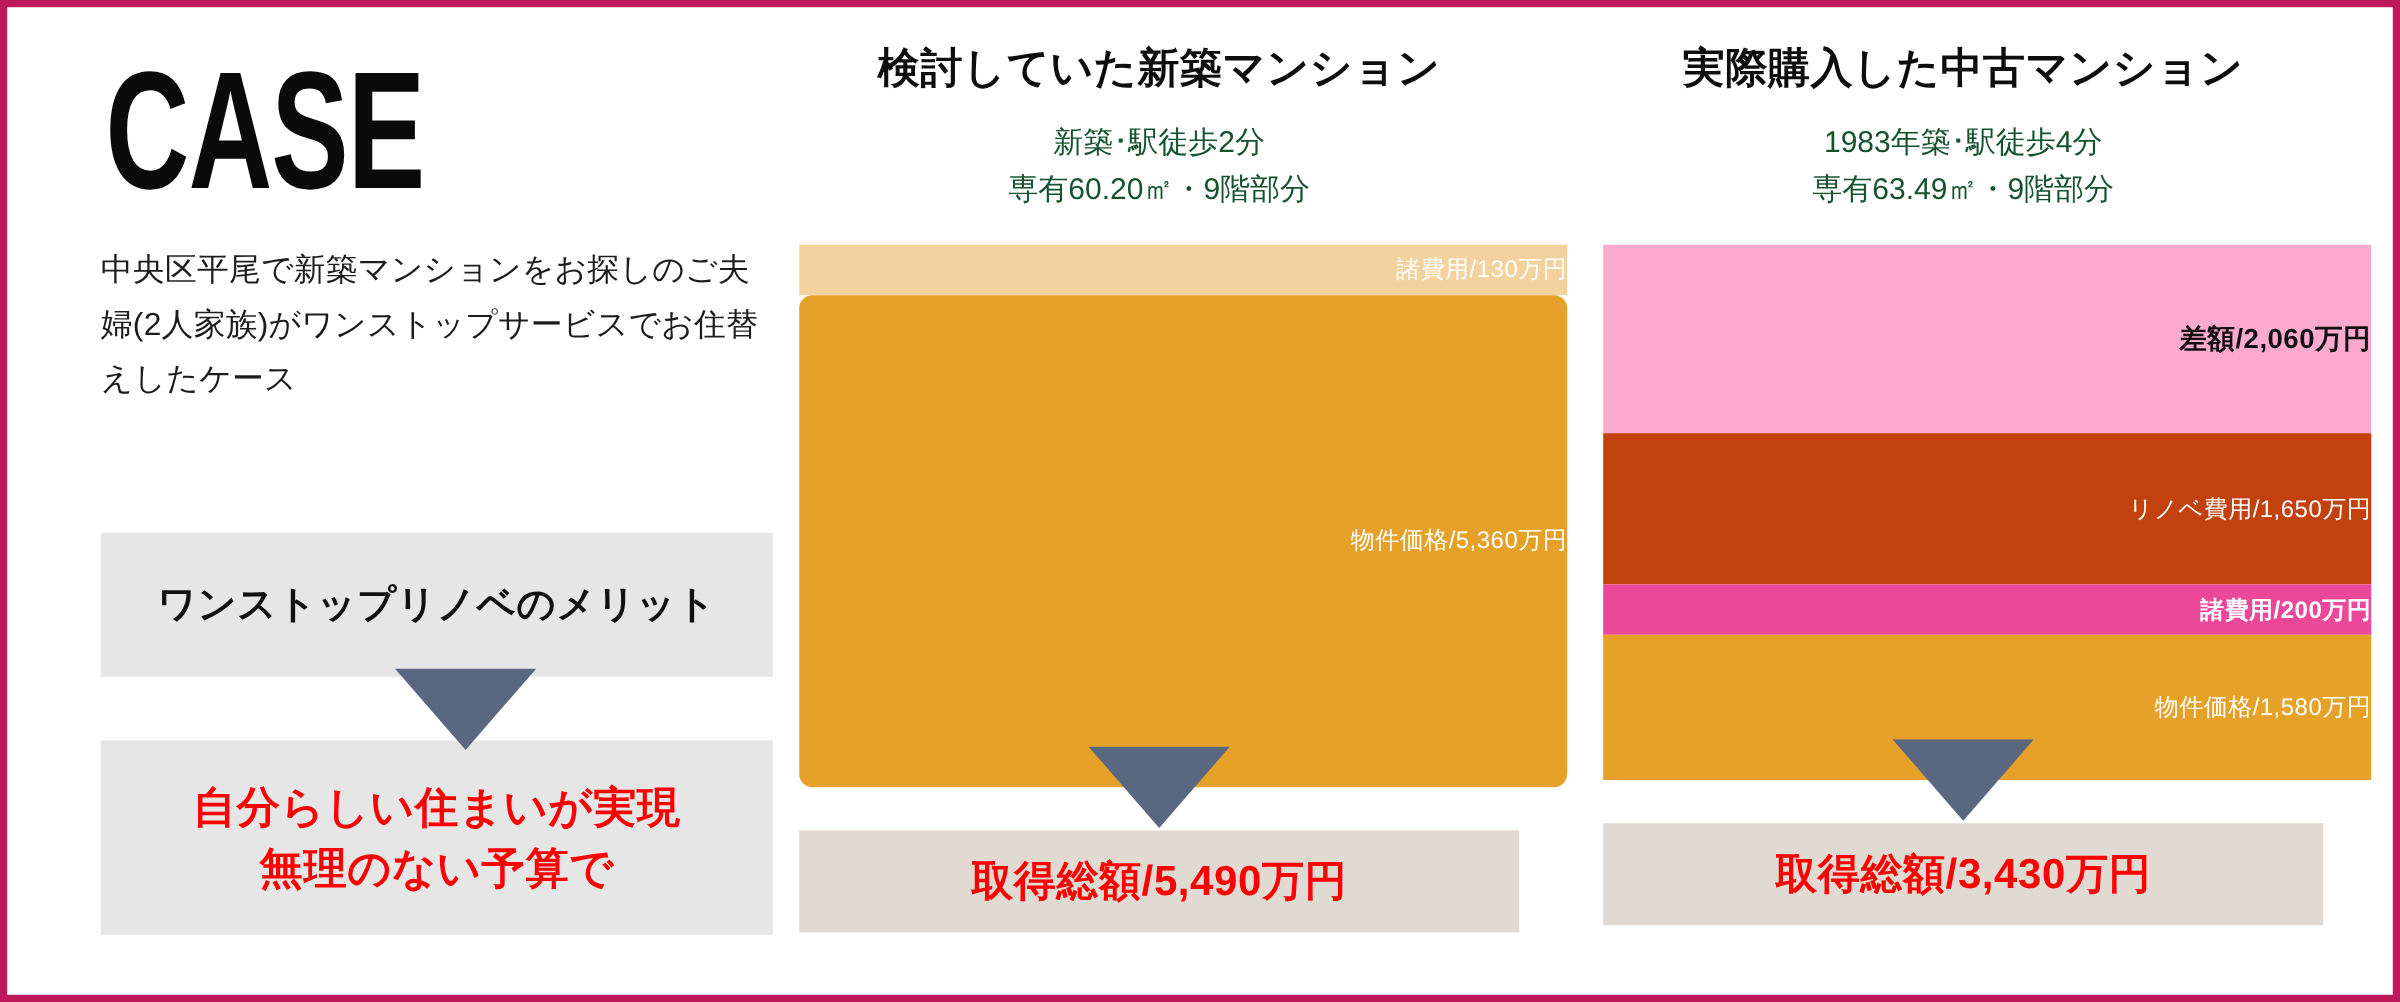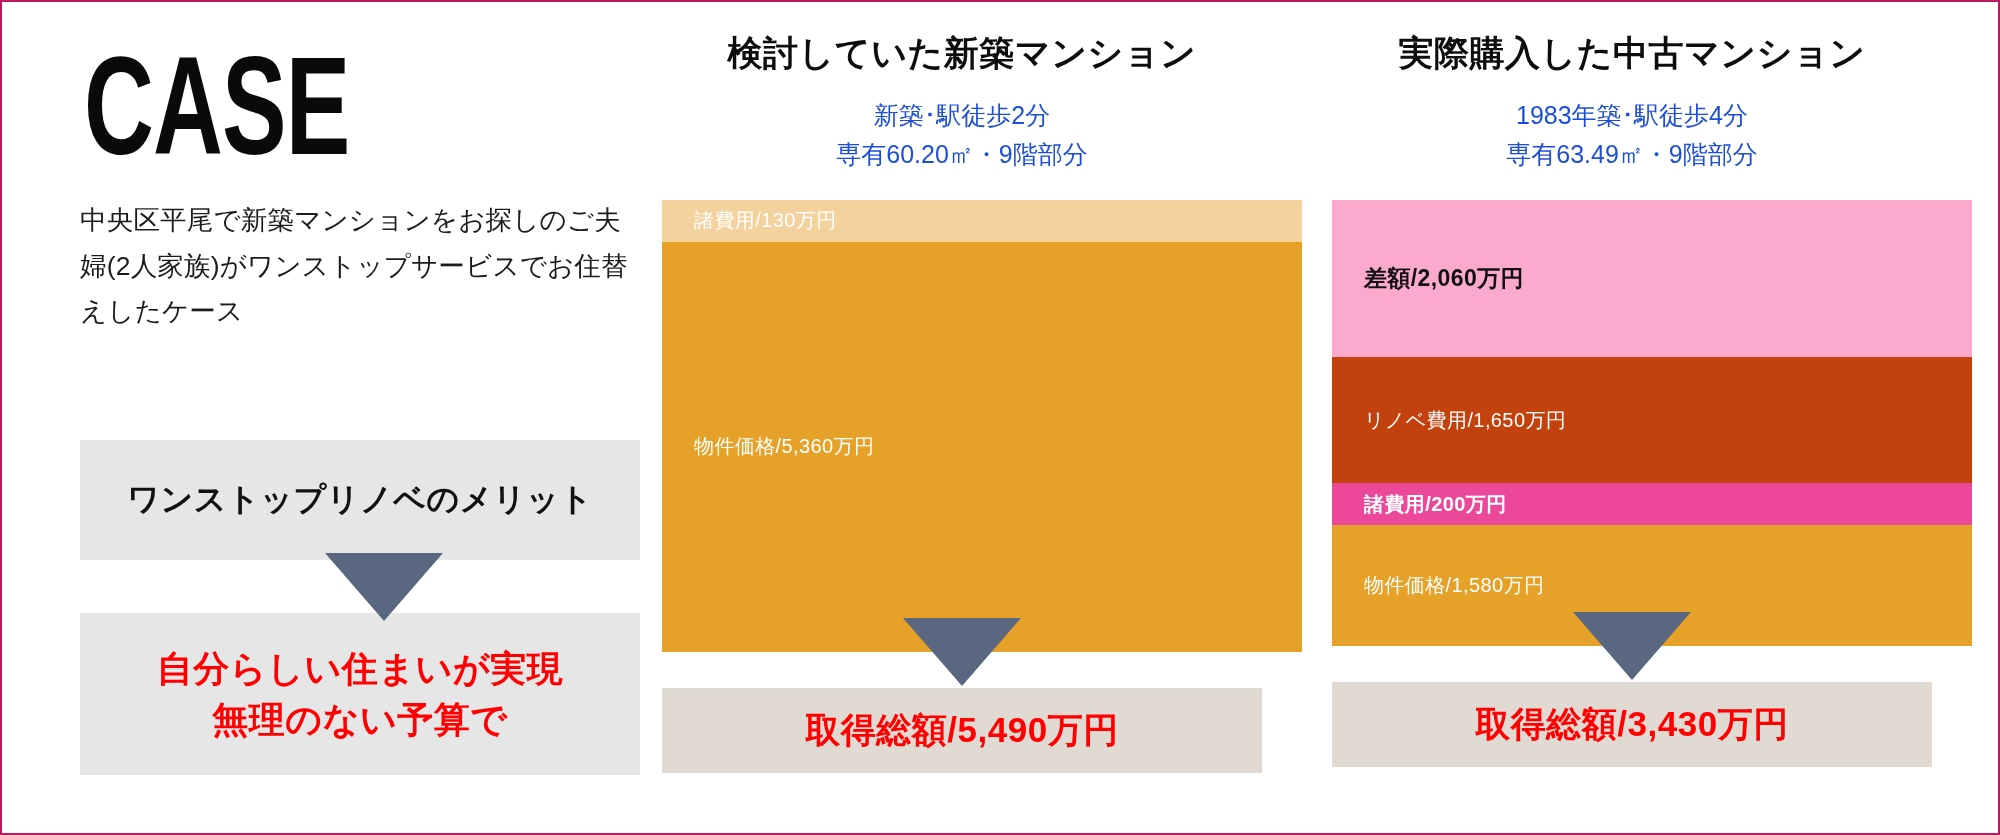--- a/index.html
+++ b/index.html
@@ -7,21 +7,21 @@
   html,body{ background:#ffffff; }
   body{
     width:2000px; height:835px;
     font-family:"Liberation Sans","DejaVu Sans",sans-serif;
     color:#111;
     overflow:hidden;
     position:relative;
   }
   .page{
     position:absolute; inset:0;
-    border:2px solid #be185d;
+    border:6px solid #be185d;
     background:#fff;
   }
   
   .left{
     position:absolute; left:78px; top:26px; width:570px; height:780px;
   }
   .case-title{
     font-family:"Liberation Sans","DejaVu Sans",sans-serif;
     font-weight:bold;
     font-size:118px;
@@ -75,30 +75,30 @@
   .col-title{
     font-size:35px; font-weight:bold; text-align:center;
     letter-spacing:0.5px; color:#0d0d0d;
     line-height:1.2;
   }
   .col-sub{
     margin-top:22px;
     text-align:center;
     font-size:25px;
     line-height:1.55;
-    color:#1d4ed8;
+    color:#14532d;
   }
   .bars{
     position:relative;
     margin-top:26px;
     width:600px;
   }
   .bar{
     width:640px;
-    display:flex; align-items:center; justify-content:flex-start;
+    display:flex; align-items:center; justify-content:flex-end;
     text-align:center;
     font-size:20px;
     letter-spacing:0.4px;
     padding-left:32px;
   }
   .bar.white-text{ color:#ffffff; }
   .bar.black-text{ color:#111111; font-weight:bold; font-size:23px; }
   .total-bar{
     width:600px;
     height:85px;
@@ -142,21 +142,21 @@
     <div class="col-title">検討していた新築マンション</div>
     <div class="col-sub">
       <div>新築･駅徒歩2分</div>
       <div>専有60.20㎡・9階部分</div>
     </div>
     <div class="bars" id="bars-0">
         <div style="position: relative;">
           <div class="bar white-text" style="background: rgb(243, 210, 157); height: 42px;">
             <span>諸費用/130万円</span>
           </div>
-          <div class="bar white-text" style="background: rgb(229, 161, 40); height: 410.055px;">
+          <div class="bar white-text" style="background: rgb(229, 161, 40); height: 410.055px; border-radius: 11px;">
             <span>物件価格/5,360万円</span>
           </div>
           <svg viewBox="0 0 118 68" class="arrow-col" style="bottom: -34px;">
             <polygon points="0,0 118,0 59,68" fill="#5A6781"></polygon>
           </svg>
         </div>
         <div class="spacer-gap"></div>
         <div class="total-bar">
           <span>取得総額/5,490万円</span>
         </div>

